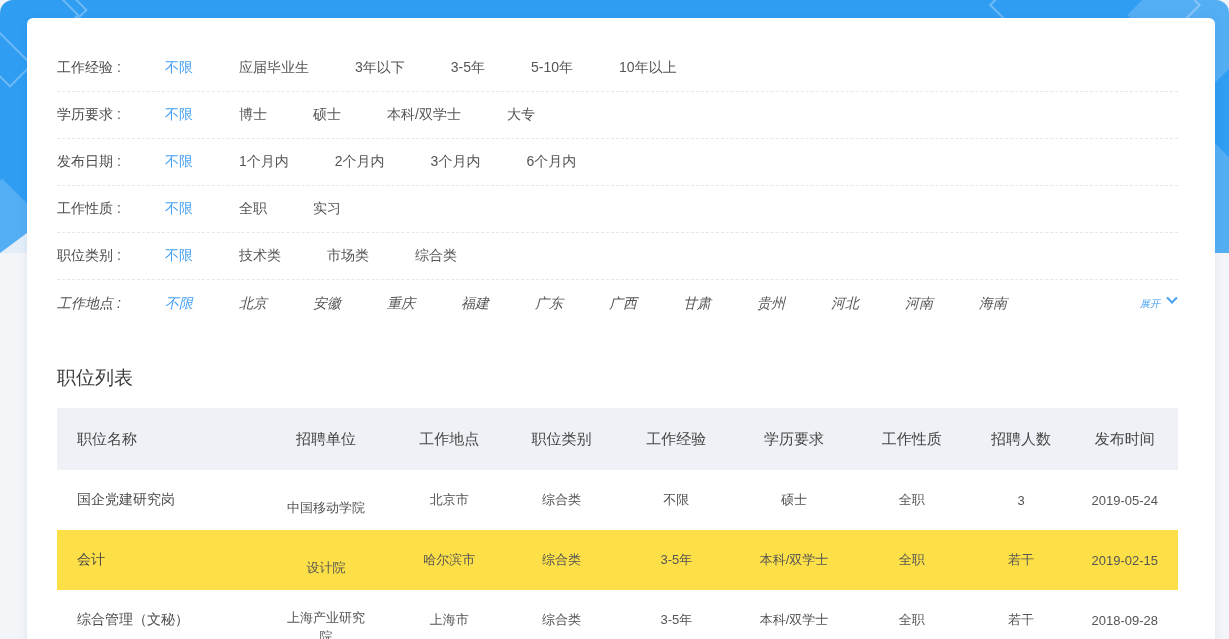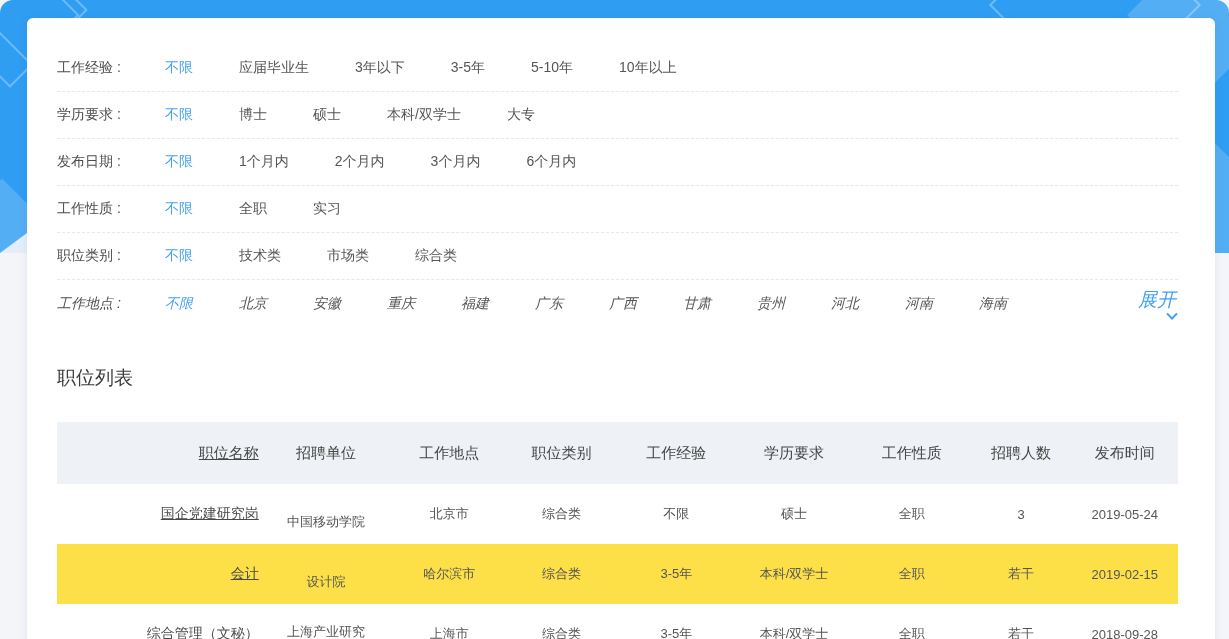--- a/index.html
+++ b/index.html
@@ -44,40 +44,40 @@
     display: flex; align-items: center; height: 47px;
     border-bottom: 1px dashed #e3e8ec;
     font-size: 14px; color: #555;
   }
   .filter-row:last-child { border-bottom: none; font-style: italic; }
   .f-label { flex: 0 0 108px; color: #4d4d4d; }
   .f-opt { margin-right: 46px; color: #555; cursor: pointer; text-decoration: none; white-space: nowrap; }
   .f-opt.selected { color: #45a0f3; }
   .expand-btn {
     margin-left: auto; margin-right: 2px; color: #45a0f3; cursor: pointer;
-    display: inline-flex; align-items: flex-end; font-size: 19px; white-space: nowrap; flex-direction: column;
+    display: inline-flex; align-items: flex-start; font-size: 10px; white-space: nowrap;
   }
   .chev {
     display: inline-block; width: 8px; height: 8px; margin-left: 8px;
     border-right: 2px solid #45a0f3; border-bottom: 2px solid #45a0f3;
     transform: rotate(45deg) translate(-2px,-2px);
   }
 
   
-  .list-title { font-size: 19px; font-weight: 400; color: #3a3a3a; margin: 38px 0 31px; }
+  .list-title { font-size: 19px; font-weight: 400; color: #3a3a3a; margin: 38px 0 17px; }
   table.jobs { width: 100%; border-collapse: collapse; table-layout: fixed; }
   table.jobs th {
     background: #eef1f5; height: 62px; font-weight: 400;
     font-size: 15px; color: #464646; text-align: center;
   }
   table.jobs td {
     height: 60px; font-size: 13px; color: #555; text-align: center;
     vertical-align: middle;
   }
-  table.jobs th:first-child, table.jobs td:first-child { text-align: right; padding-left: 4px; text-decoration: underline; }
+  table.jobs th:first-child, table.jobs td:first-child { text-align: left; padding-left: 20px; }
   table.jobs td:first-child { font-size: 14px; color: #4a4a4a; }
   table.jobs tr.alt td { background: #fde047; }
   .wrapcell { display: inline-block; max-width: 84px; line-height: 1.45; vertical-align: middle; margin-top: 16px; }
 </style>
 </head>
 <body>
 
 <div class="page">
 
   <div class="banner">

